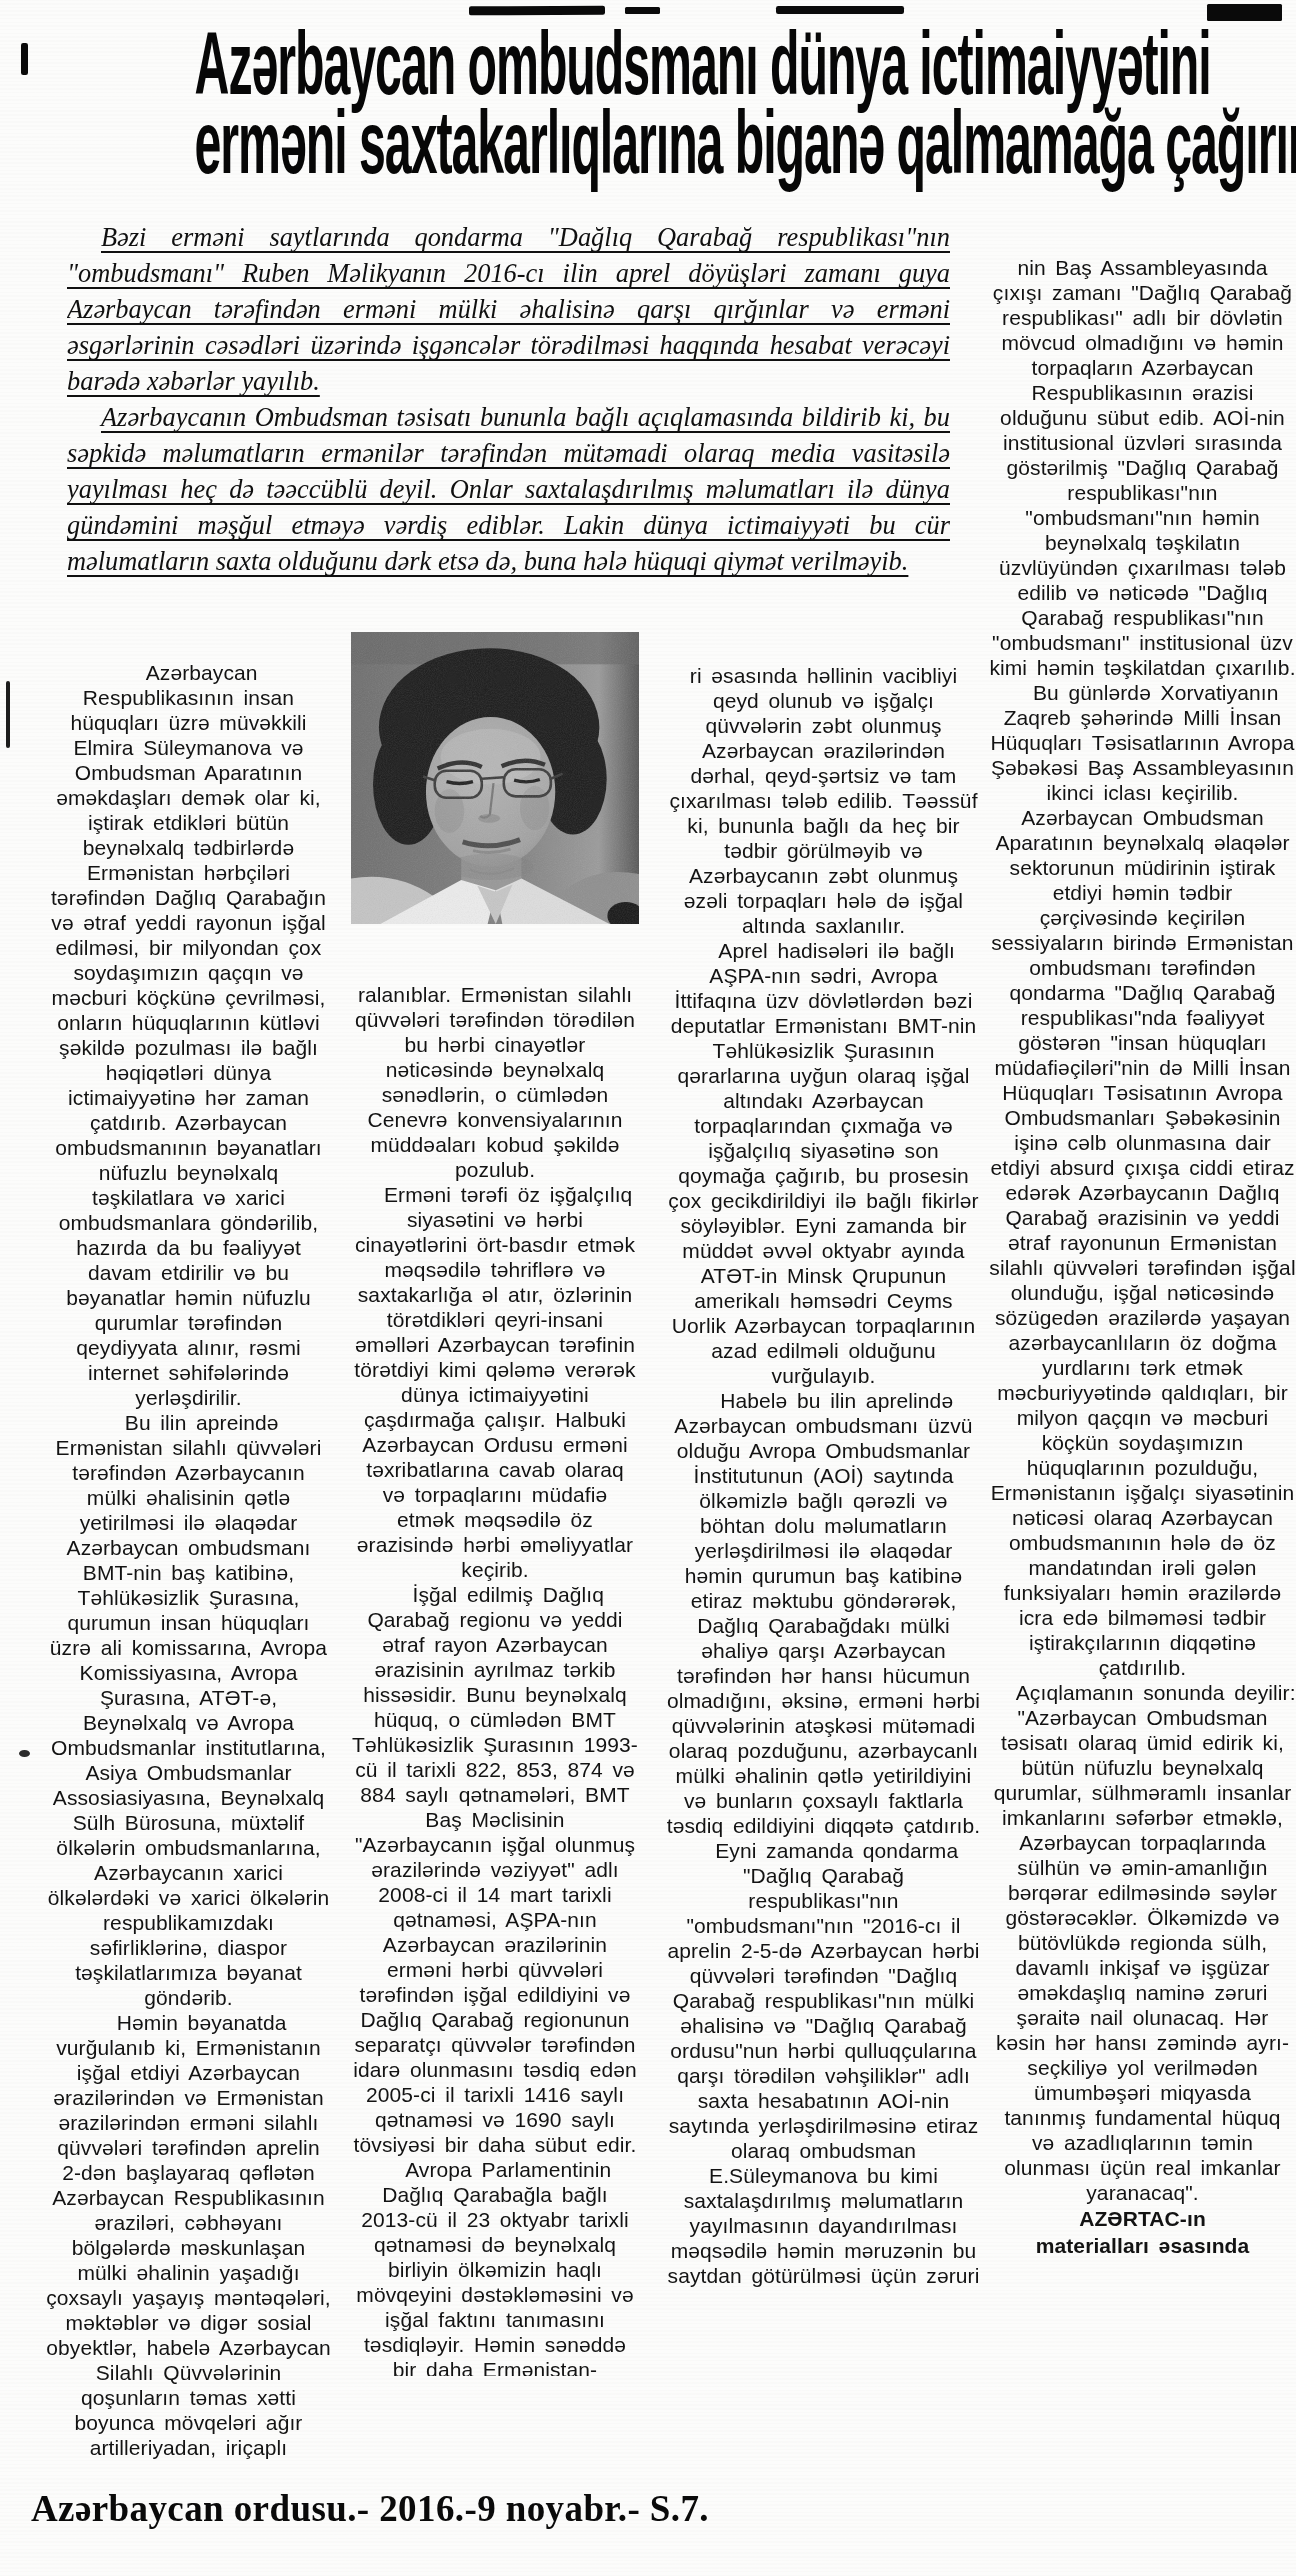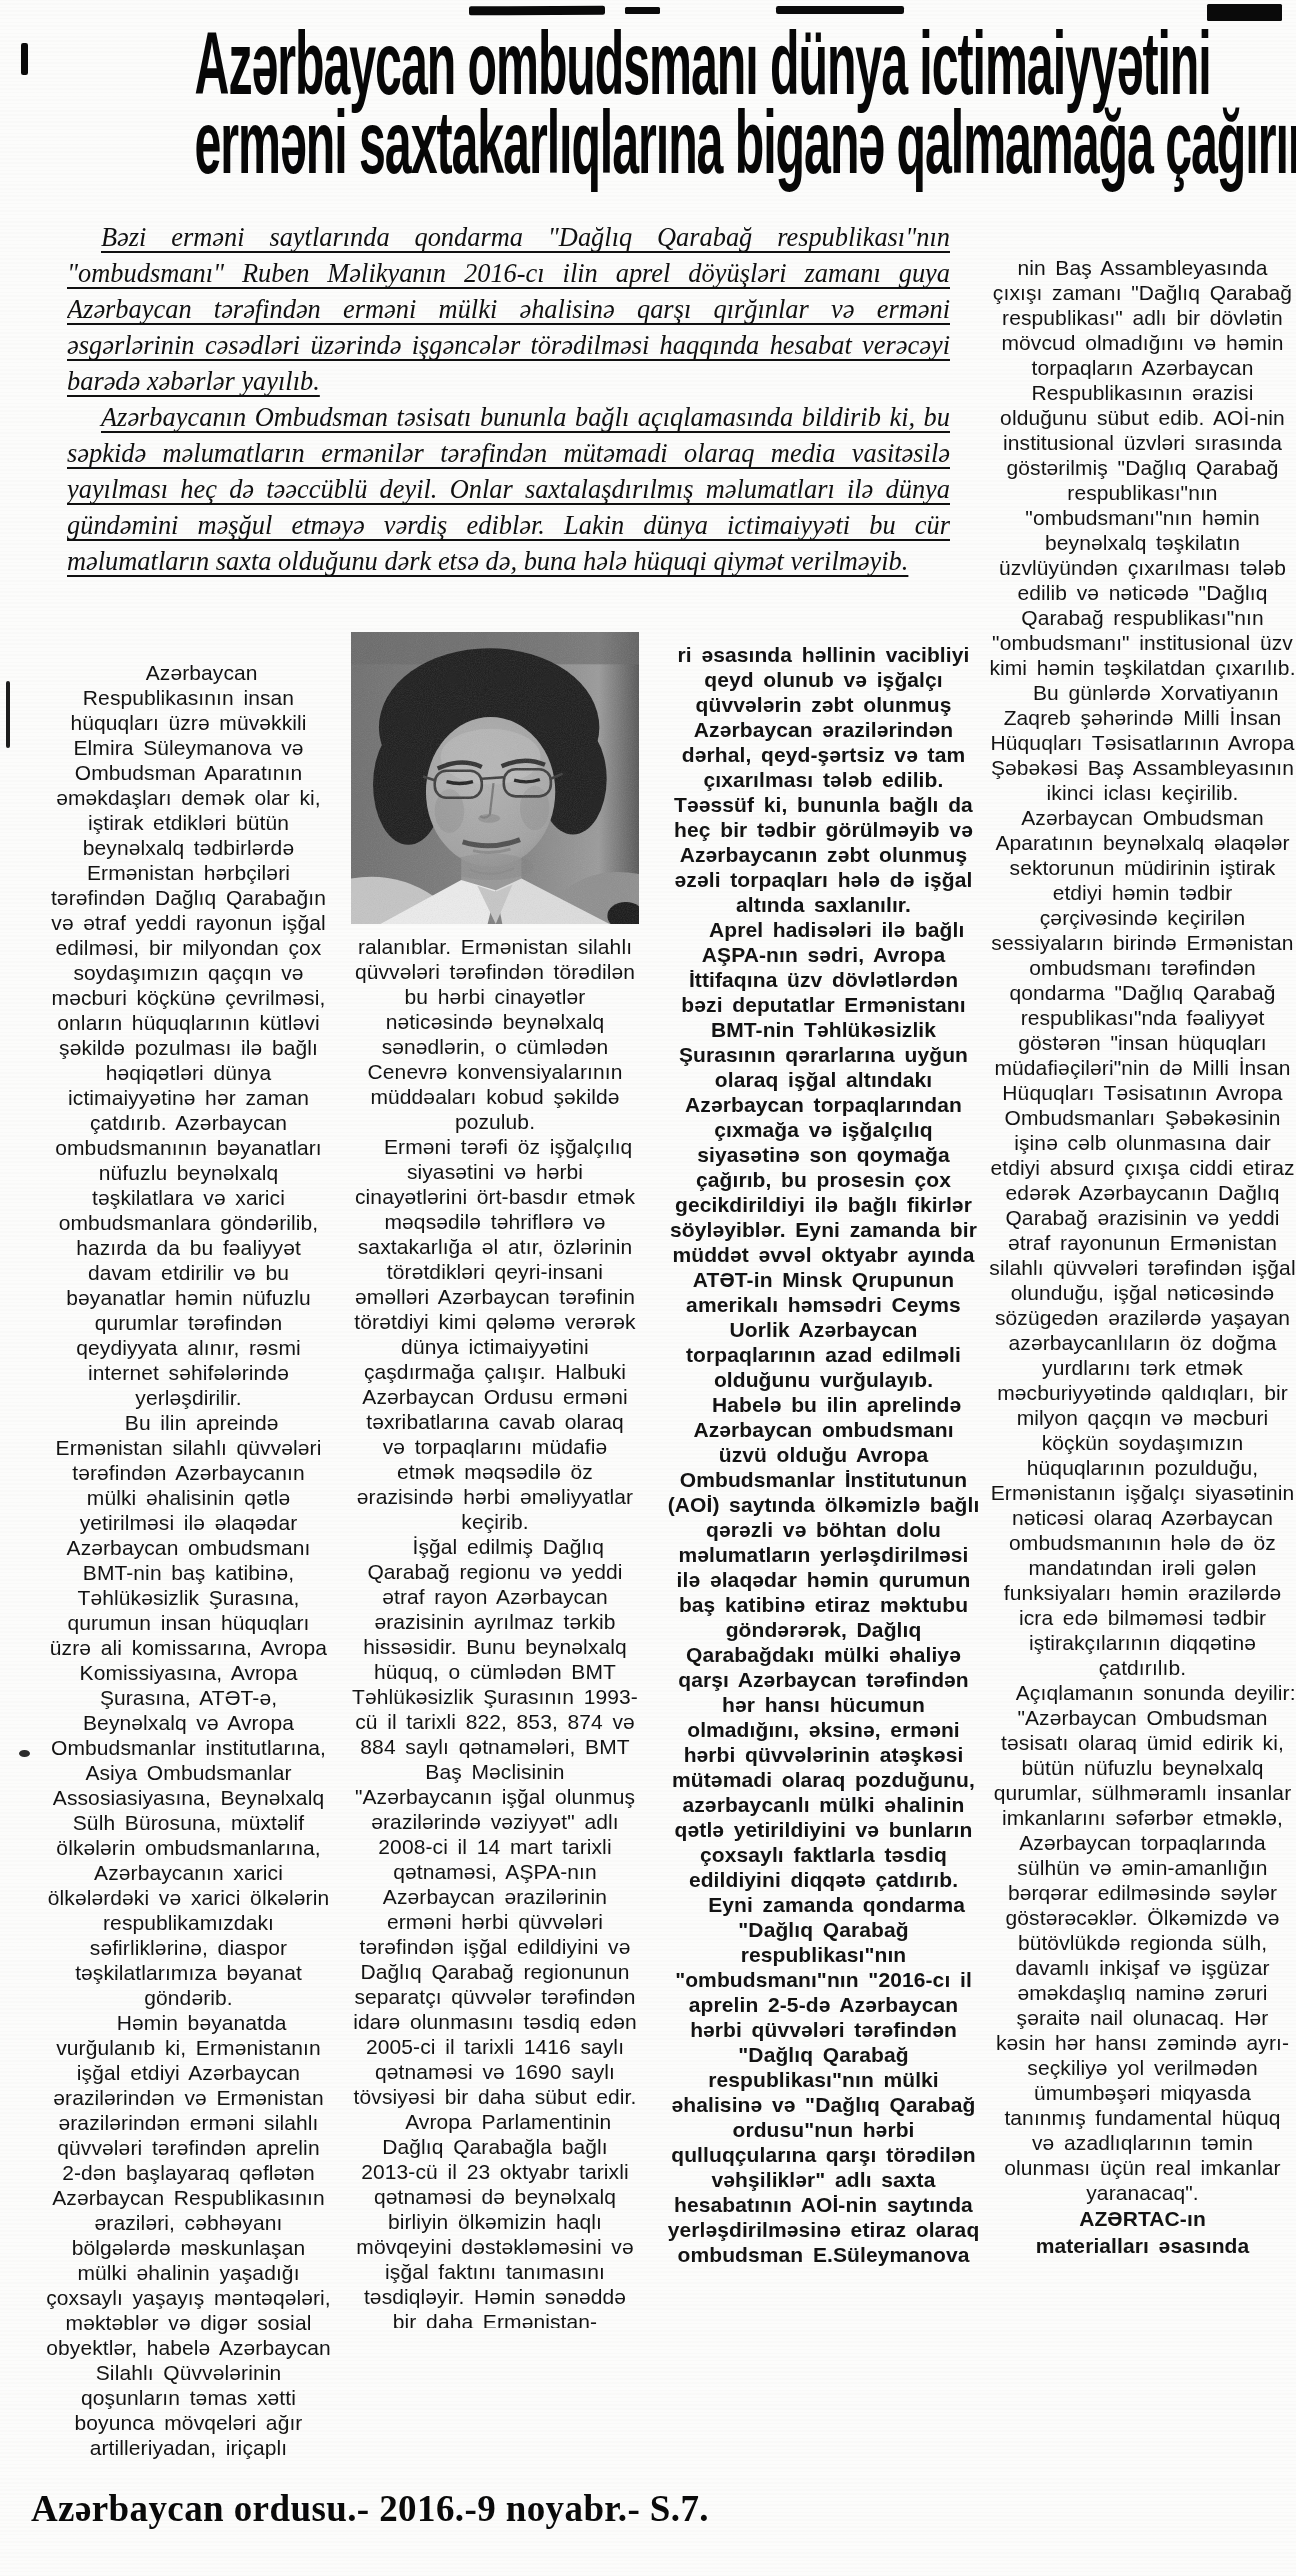--- a/index.html
+++ b/index.html
@@ -18,22 +18,22 @@
         text-align:justify;color:#101010;}
   .lead p{margin:0;text-indent:34px;text-decoration:underline;
           text-decoration-thickness:1.8px;text-underline-offset:5.1px;text-decoration-skip-ink:none;}
 
   
   .col{position:absolute;font-family:"Liberation Sans",sans-serif;font-size:21px;line-height:25px;
        letter-spacing:0.1px;word-spacing:3.7px;text-align:justify;color:#131313;overflow:hidden;margin-top:39px;}
   .col p{margin:0;text-indent:26.4px;text-align:center;}
   .cont p:first-child{text-indent:0;}
   #col1{left:44px;top:621px;width:289px;height:1799px;}
-  #col2{left:352px;top:895px;width:286px;height:1394px;}
-  #col3{left:665px;top:603px;width:317px;height:1628px;font-weight:bold;}
+  #col2{left:352px;top:943px;width:286px;height:1394px;}
+  #col3{left:665px;top:624px;width:317px;height:1628px;}
   #col4{left:989px;top:216px;width:307px;height:2252px;}
   .signature{font-weight:700;text-align:right;white-space:pre-line;margin-top:10.3px;
              font-size:21px;line-height:27px;text-indent:0 !important;}
 
   
   .photo{position:absolute;left:351px;top:632px;width:288px;height:292px;}
   .photo svg{display:block;width:100%;height:100%;}
 
   
   .footer{position:absolute;left:31px;top:2487px;font-family:"Liberation Serif",serif;

